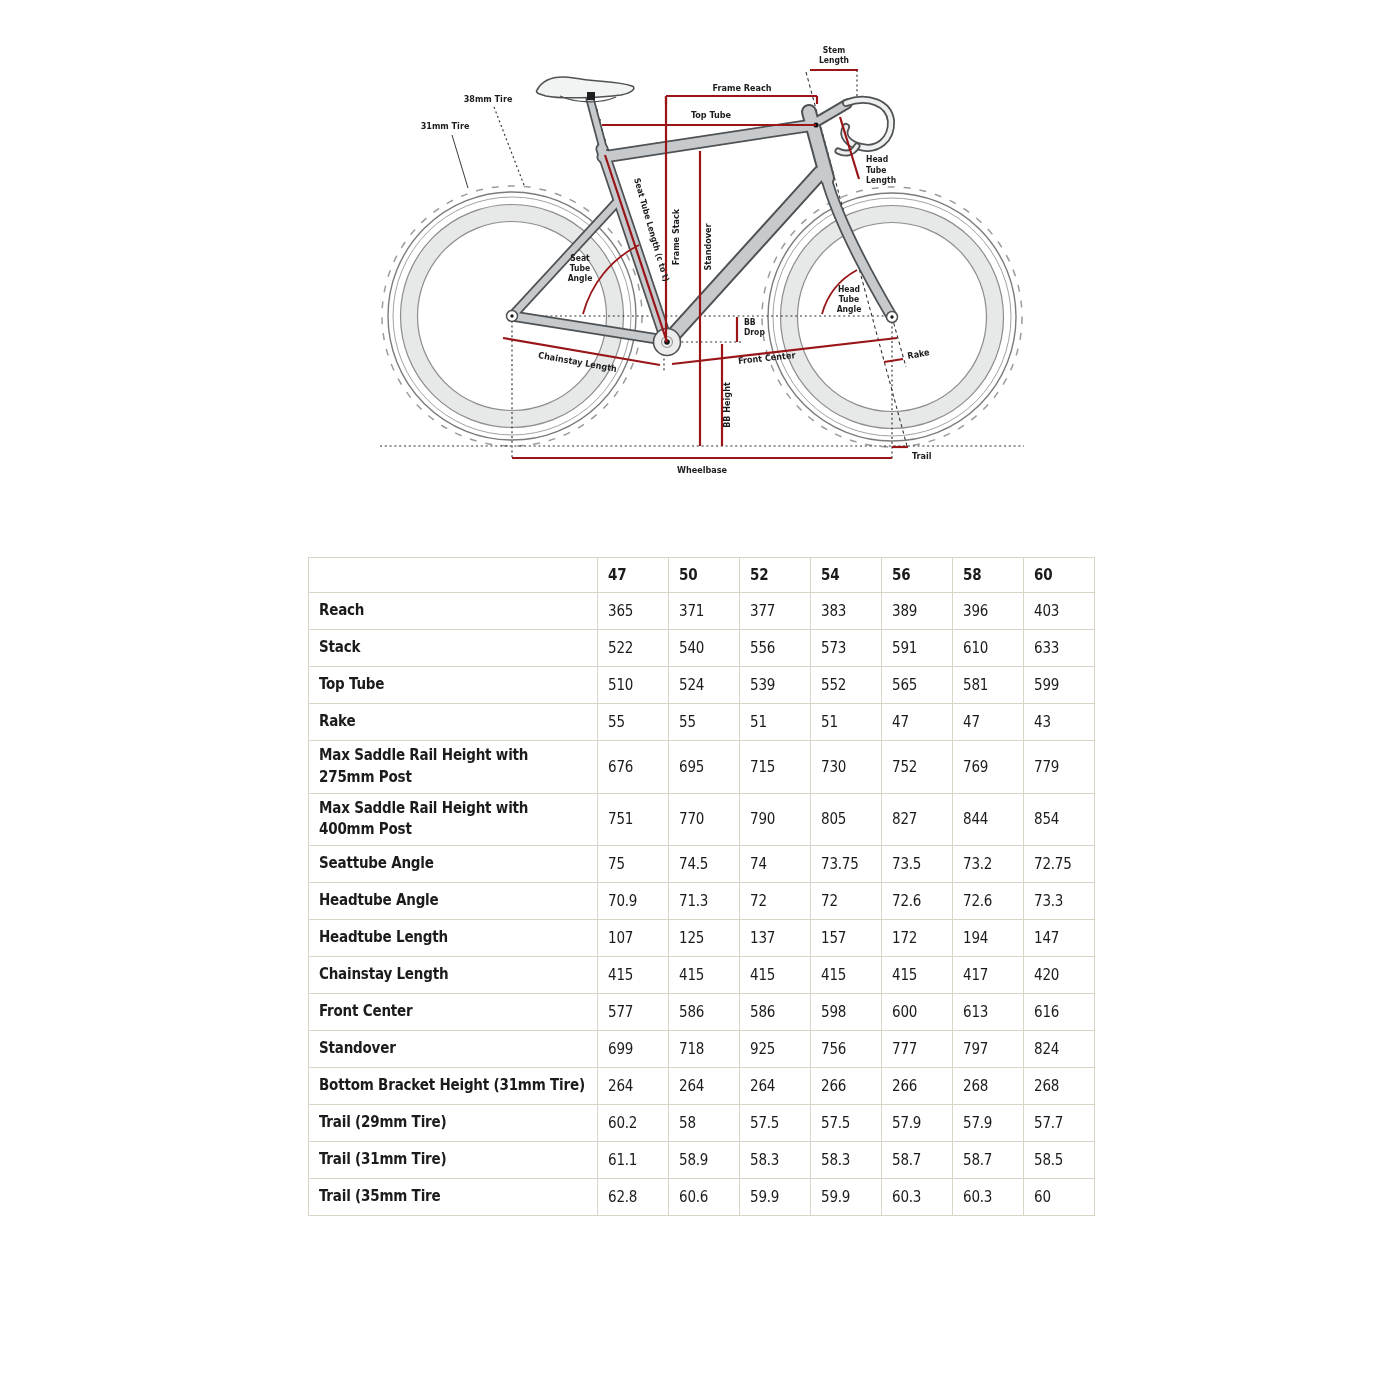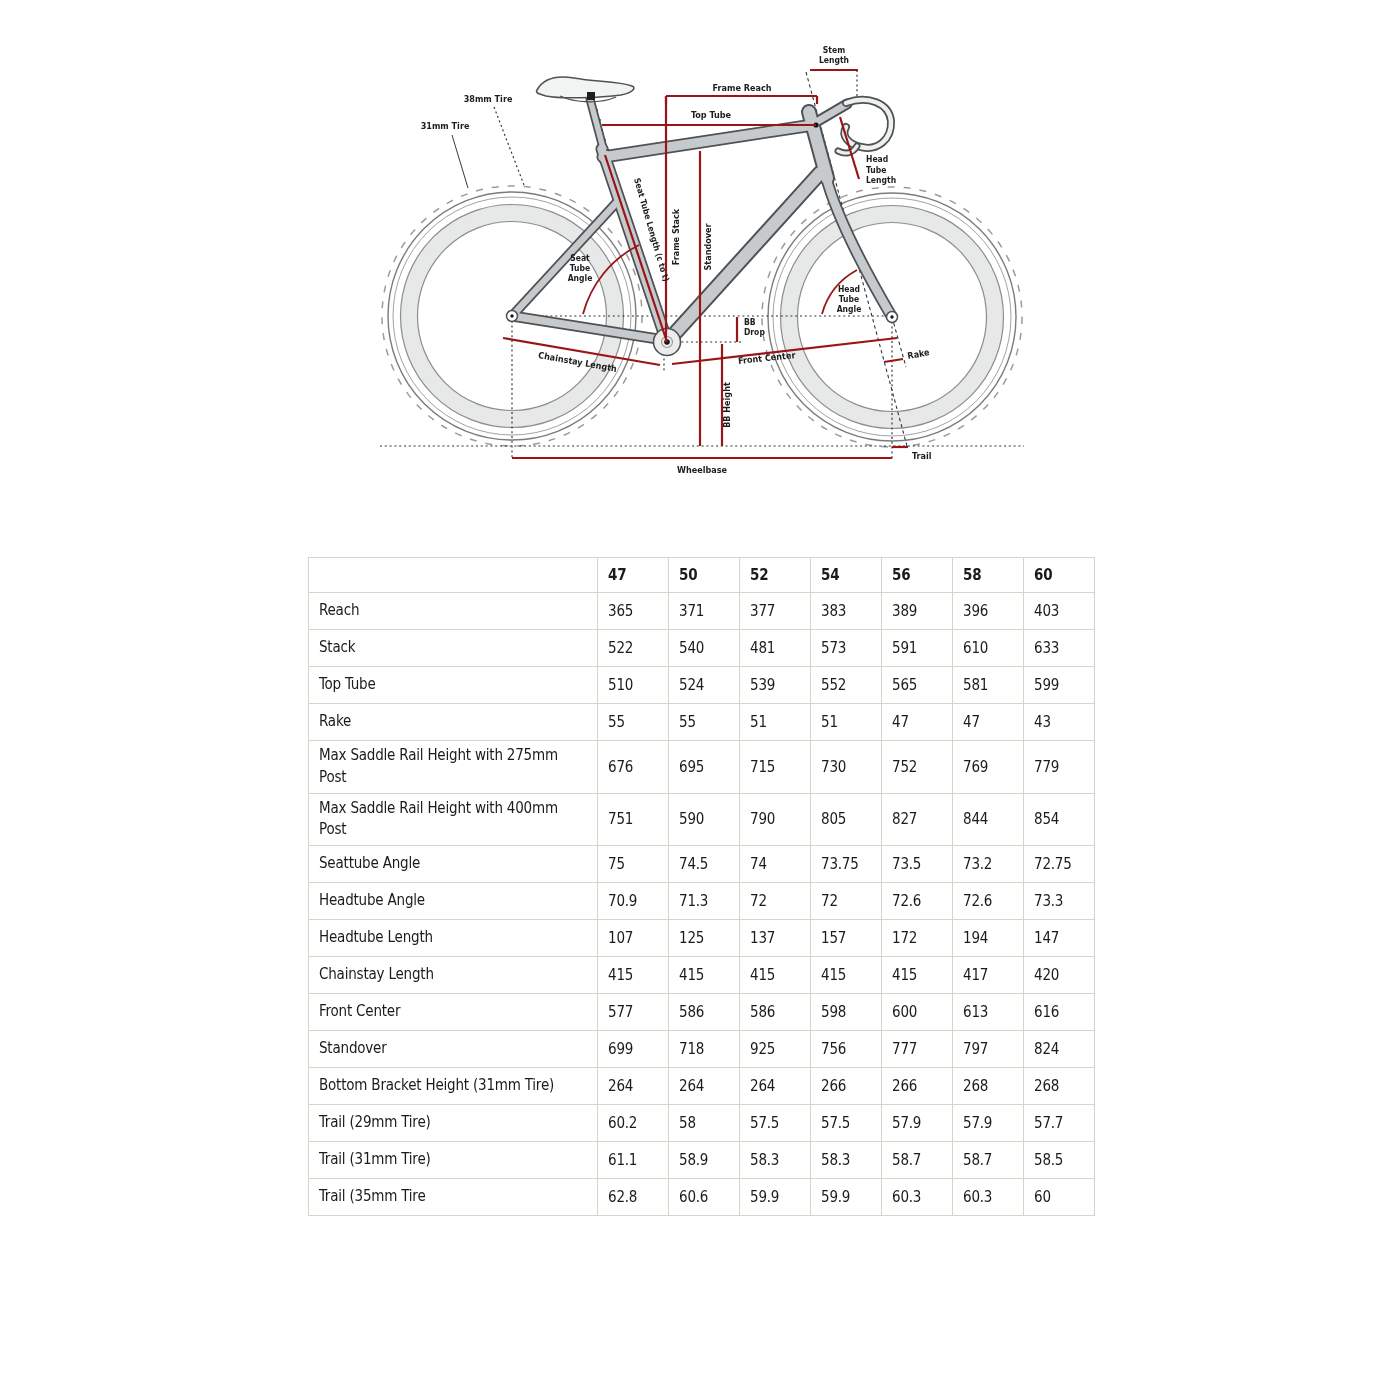--- a/index.html
+++ b/index.html
@@ -22,21 +22,21 @@
   .tube-o { stroke:#4f5254; fill:none; stroke-linecap:round; }
   .tube-i { stroke:#c7cacc; fill:none; stroke-linecap:round; }
   .bar-i  { stroke:#eef0f0; fill:none; stroke-linecap:round; }
   
   .geo-table { position:absolute; left:308px; top:548px; width:786px;
                border-collapse:collapse; table-layout:fixed;
                font-stretch:condensed; color:#1b1b1b; }
   .geo-table th, .geo-table td { border:1px solid var(--grid); background:#fff;
                padding:4px 10px; font-size:15px; text-align:left; vertical-align:middle; }
   .geo-table thead th { height:26px; font-weight:700; letter-spacing:-0.2px; }
-  .geo-table tbody th { height:28px; font-weight:400; letter-spacing:-0.2px; line-height:1.45; }
+  .geo-table tbody th { height:28px; font-weight:700; letter-spacing:-0.2px; line-height:1.45; }
   .geo-table tbody td { font-weight:400; letter-spacing:-0.2px; }
 </style>
 </head>
 <body>
 
 <div class="page">
 
   <div class="diagram-wrap">
   <svg width="1400" height="520" viewBox="0 0 1400 520">
     <defs>
@@ -193,21 +193,21 @@
           <td>377</td>
           <td>383</td>
           <td>389</td>
           <td>396</td>
           <td>403</td>
         </tr>
         <tr>
           <th>Stack</th>
           <td>522</td>
           <td>540</td>
-          <td>481</td>
+          <td>556</td>
           <td>573</td>
           <td>591</td>
           <td>610</td>
           <td>633</td>
         </tr>
         <tr>
           <th>Top Tube</th>
           <td>510</td>
           <td>524</td>
           <td>539</td>
@@ -232,21 +232,21 @@
           <td>695</td>
           <td>715</td>
           <td>730</td>
           <td>752</td>
           <td>769</td>
           <td>779</td>
         </tr>
         <tr>
           <th>Max Saddle Rail Height with 400mm Post</th>
           <td>751</td>
-          <td>590</td>
+          <td>770</td>
           <td>790</td>
           <td>805</td>
           <td>827</td>
           <td>844</td>
           <td>854</td>
         </tr>
         <tr>
           <th>Seattube Angle</th>
           <td>75</td>
           <td>74.5</td>

